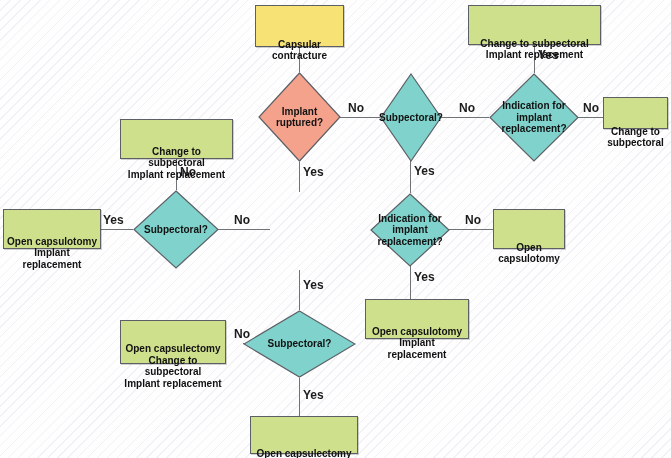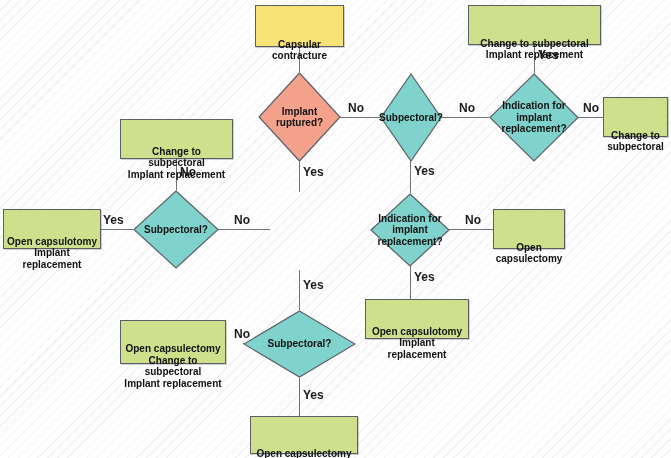--- a/index.html
+++ b/index.html
@@ -167,37 +167,37 @@
 
   <div class="diamond" style="left:489px; top:73px; width:90px; height:89px;">
     <svg class="shape" viewBox="0 0 90 89" preserveAspectRatio="none">
       <polygon points="45,1 89,44.5 45,88 1,44.5" fill="#7fd3cc" stroke="#5c6066" stroke-width="1.2"></polygon>
     </svg>
     <span class="txt">Indication for
 implant
 replacement?</span>
   </div>
 
-  <div class="node box green" style="left:603px; top:97px; width:65px; height:40px;">
+  <div class="node box green" style="left:603px; top:97px; width:65px; height:32px;">
     <span class="txt">Change to
 subpectoral</span>
   </div>
 
   <div class="diamond" style="left:370px; top:193px; width:80px; height:74px;">
     <svg class="shape" viewBox="0 0 80 74" preserveAspectRatio="none">
       <polygon points="40,1 79,37 40,73 1,37" fill="#7fd3cc" stroke="#5c6066" stroke-width="1.2"></polygon>
     </svg>
     <span class="txt">Indication for
 implant
 replacement?</span>
   </div>
 
   <div class="node box green" style="left:493px; top:209px; width:72px; height:40px;">
     <span class="txt">Open
-capsulectomy</span>
+capsulotomy</span>
   </div>
 
   <div class="node box green" style="left:365px; top:299px; width:104px; height:40px;">
     <span class="txt">Open capsulotomy
 Implant replacement</span>
   </div>
 
 
   <div class="diamond" style="left:133px; top:190px; width:86px; height:79px;">
     <svg class="shape" viewBox="0 0 86 79" preserveAspectRatio="none">

